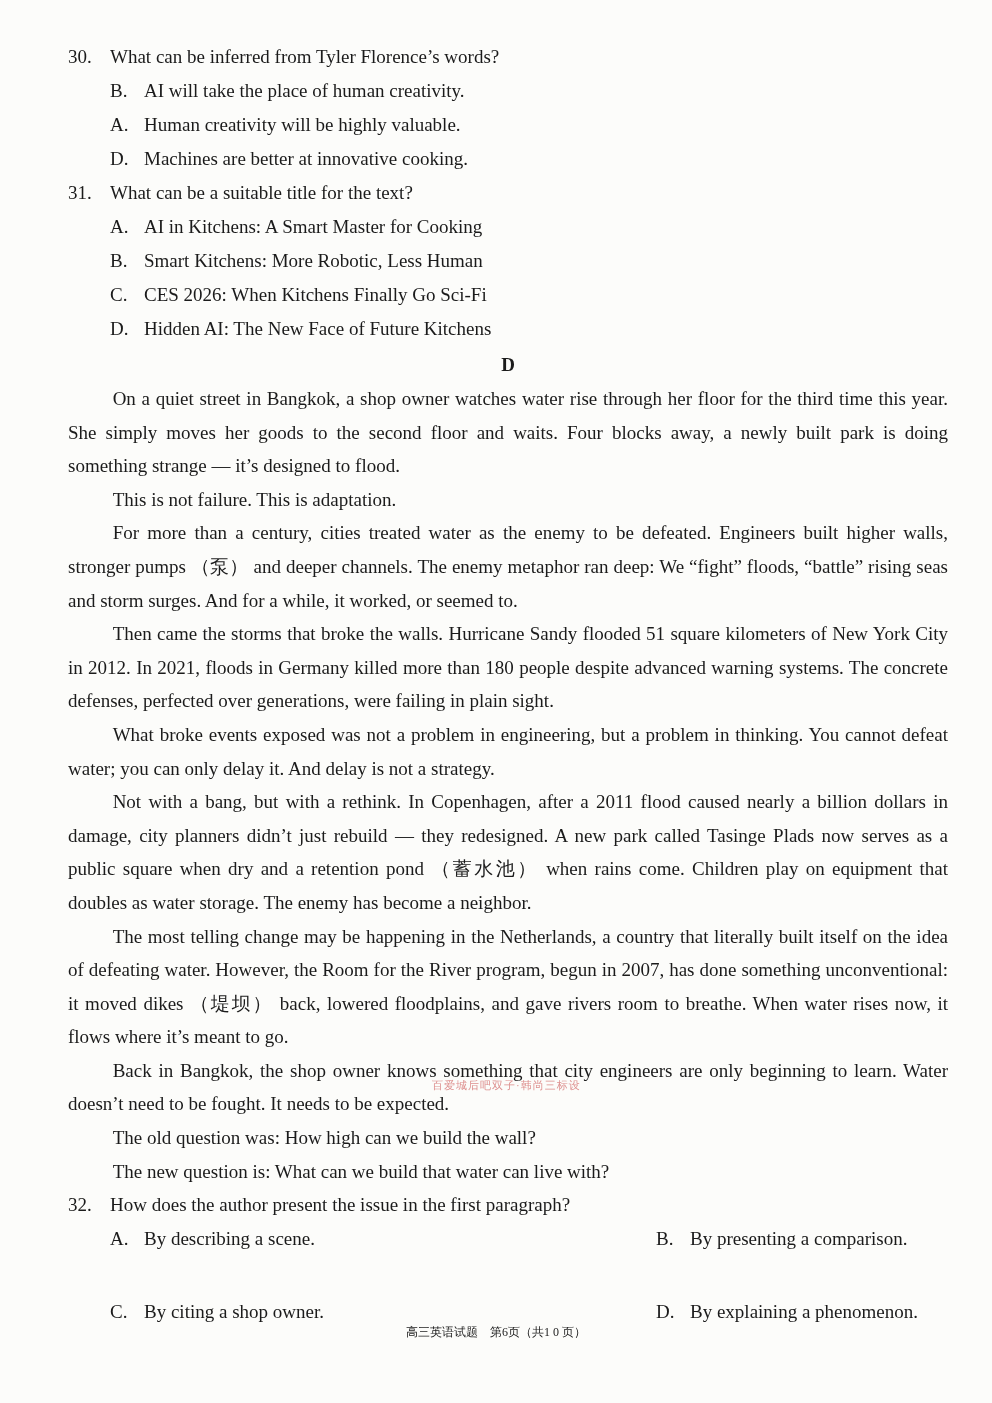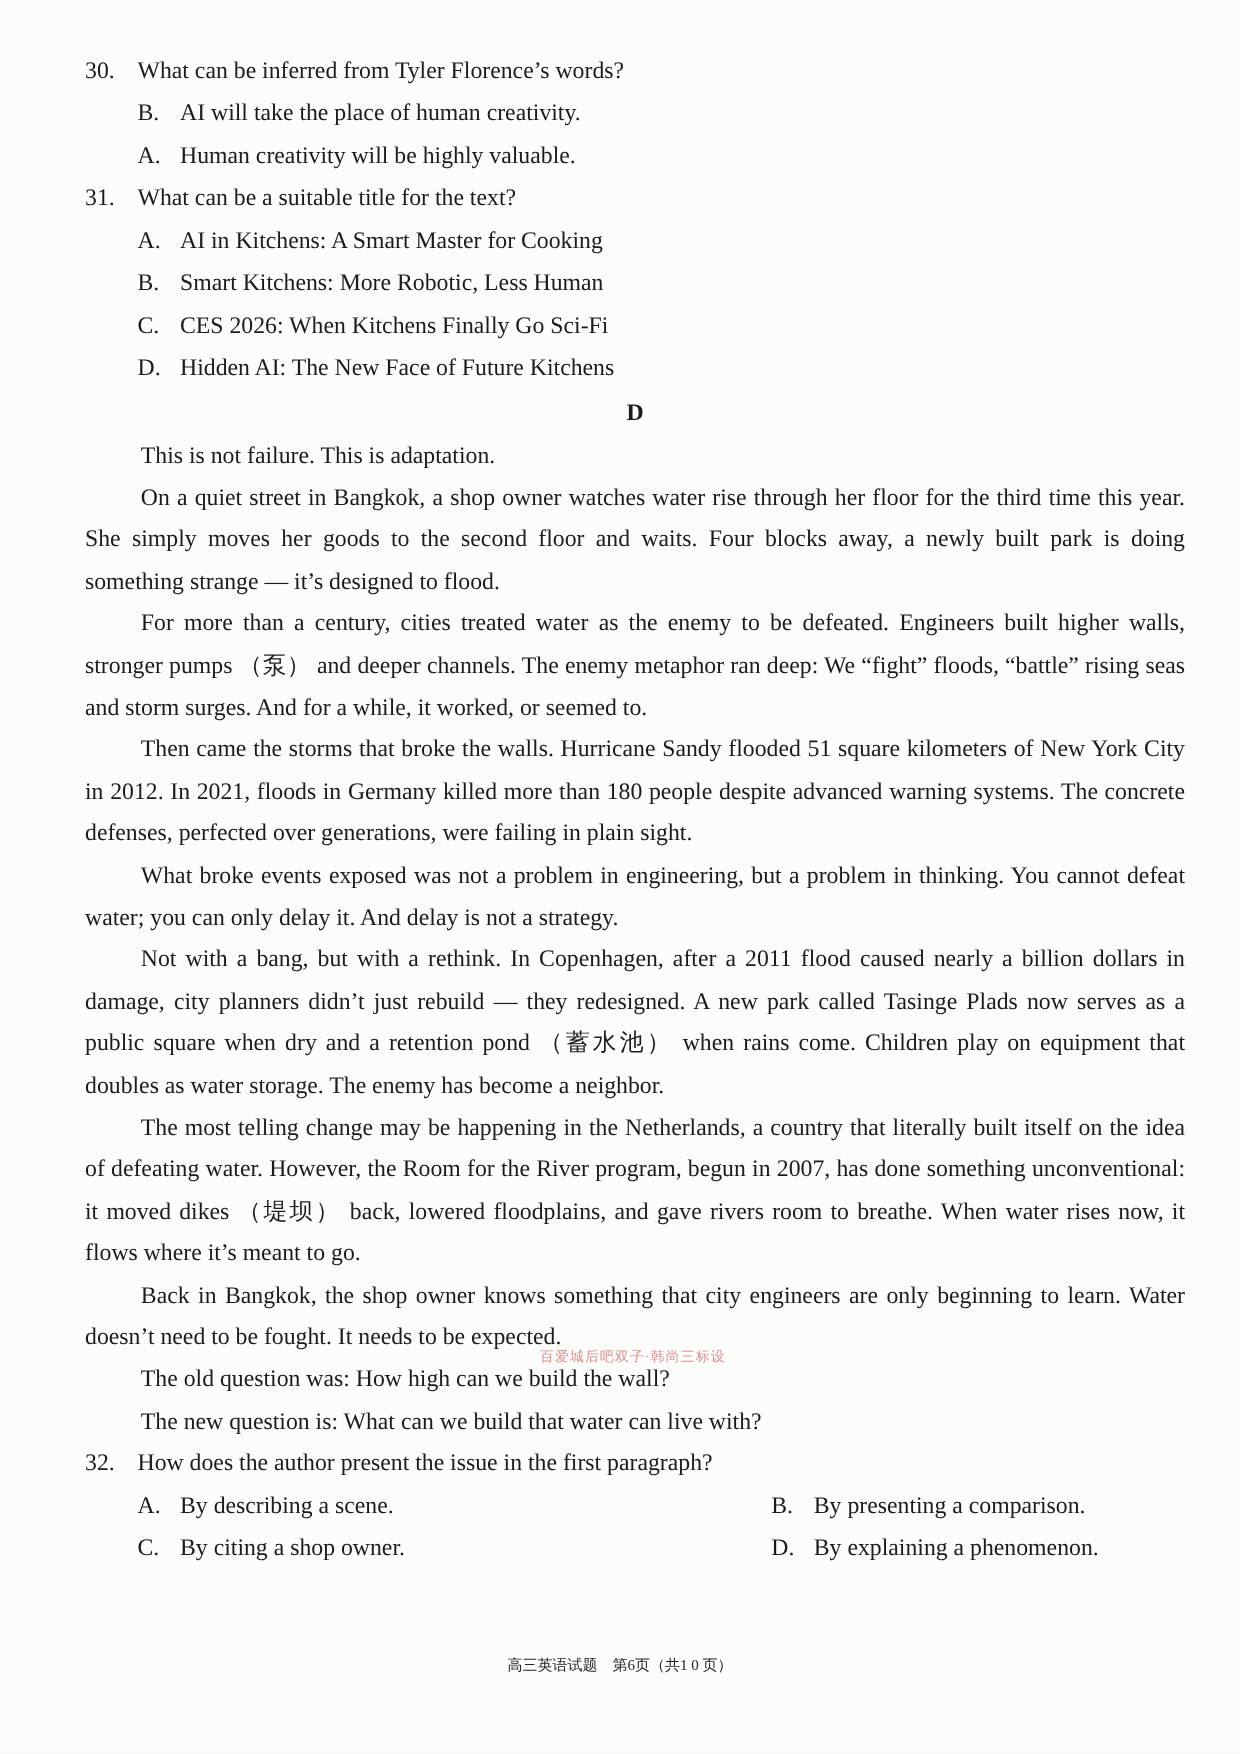--- a/index.html
+++ b/index.html
@@ -28,20 +28,21 @@
   .passage p{
     margin:0;
     font-size:19px;
     line-height:33.6px;
     text-align:justify;
     text-indent:2.35em;
   }
   .q32-options{
     display:grid;
     grid-template-columns:507px 1fr;
+    gap:39px;
   }
   .footer{
     position:absolute;
     left:0;right:0;
     bottom:62px;
     text-align:center;
     font-size:12px;
     color:#222;
     font-family:"Liberation Serif","DejaVu Serif",serif;
   }
@@ -64,20 +65,23 @@
   <div class="question">
     <div class="q-stem-line">
       <span class="qnum">30.</span><span>What can be inferred from Tyler Florence’s words?</span>
     </div>
     <div class="option">
       <span class="opt-label">B.</span><span>AI will take the place of human creativity.</span>
     </div>
     <div class="option">
       <span class="opt-label">A.</span><span>Human creativity will be highly valuable.</span>
     </div>
+    <div class="option">
+      <span class="opt-label">D.</span><span>Machines are better at innovative cooking.</span>
+    </div>
   </div>
 
   <div class="question">
     <div class="q-stem-line">
       <span class="qnum">31.</span><span>What can be a suitable title for the text?</span>
     </div>
     <div class="option">
       <span class="opt-label">A.</span><span>AI in Kitchens:  A Smart Master for Cooking</span>
     </div>
     <div class="option">
@@ -87,22 +91,22 @@
       <span class="opt-label">C.</span><span>CES 2026:  When Kitchens Finally Go Sci-Fi</span>
     </div>
     <div class="option">
       <span class="opt-label">D.</span><span>Hidden AI:  The New Face of Future Kitchens</span>
     </div>
   </div>
 
   <div class="section-label">D</div>
 
   <div class="passage">
+    <p>On a quiet street in Bangkok, a shop owner watches water rise through her floor for the third time this year.  She simply moves her goods to the second floor and waits.  Four blocks away, a newly built park is doing something strange — it’s designed to flood.</p>
     <p>This is not failure.  This is adaptation.</p>
-    <p>On a quiet street in Bangkok, a shop owner watches water rise through her floor for the third time this year.  She simply moves her goods to the second floor and waits.  Four blocks away, a newly built park is doing something strange — it’s designed to flood.</p>
     <p>For more than a century, cities treated water as the enemy to be defeated.  Engineers built higher walls, stronger pumps （泵） and deeper channels.  The enemy metaphor ran deep: We “fight” floods, “battle” rising seas and storm surges.  And for a while, it worked, or seemed to.</p>
     <p>Then came the storms that broke the walls.  Hurricane Sandy flooded 51 square kilometers of New York City in 2012.  In 2021, floods in Germany killed more than 180 people despite advanced warning systems.  The concrete defenses, perfected over generations, were failing in plain sight.</p>
     <p>What broke events exposed was not a problem in engineering, but a problem in thinking.  You cannot defeat water; you can only delay it.  And delay is not a strategy.</p>
     <p>Not with a bang, but with a rethink.  In Copenhagen, after a 2011 flood caused nearly a billion dollars in damage, city planners didn’t just rebuild — they redesigned.  A new park called Tasinge Plads now serves as a public square when dry and a retention pond （蓄水池） when rains come.  Children play on equipment that doubles as water storage.  The enemy has become a neighbor.</p>
     <p>The most telling change may be happening in the Netherlands, a country that literally built itself on the idea of defeating water.  However, the Room for the River program, begun in 2007, has done something unconventional: it moved dikes （堤坝） back, lowered floodplains, and gave rivers room to breathe.  When water rises now, it flows where it’s meant to go.</p>
     <p>Back in Bangkok, the shop owner knows something that city engineers are only beginning to learn.  Water doesn’t need to be fought.  It needs to be expected.</p>
     <p>The old question was: How high can we build the wall?</p>
     <p>The new question is: What can we build that water can live with?</p>
   </div>
 

